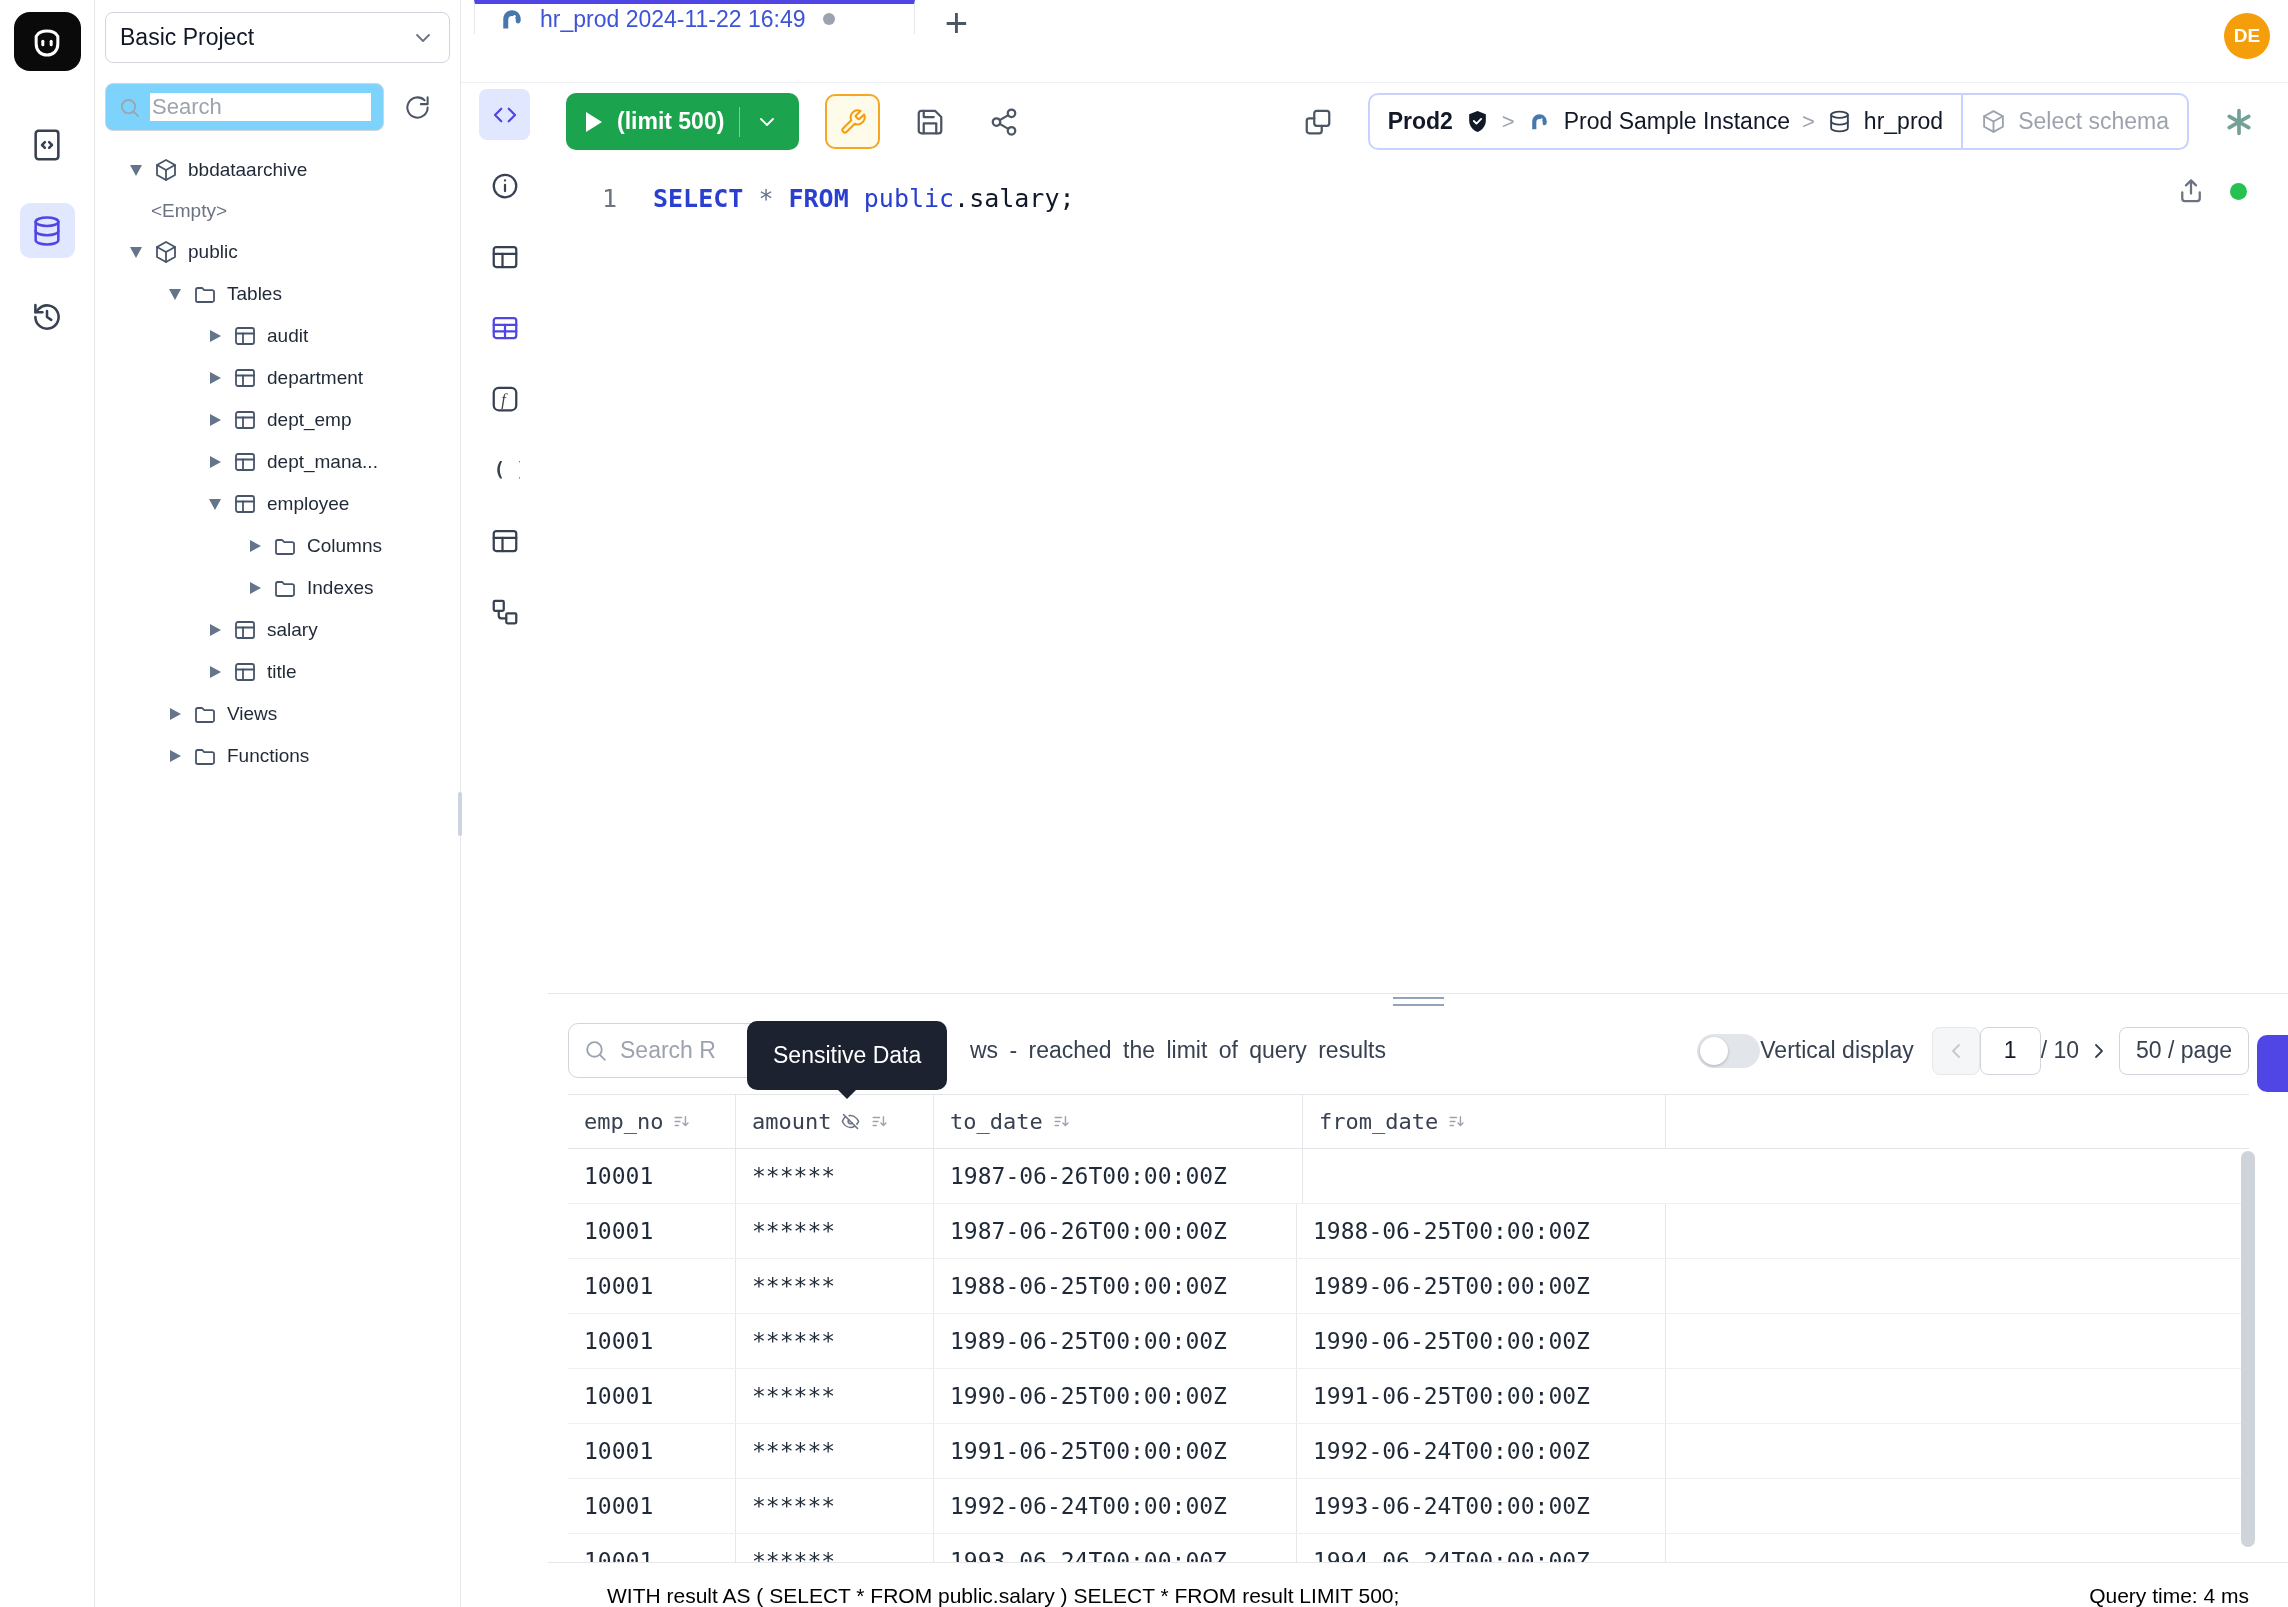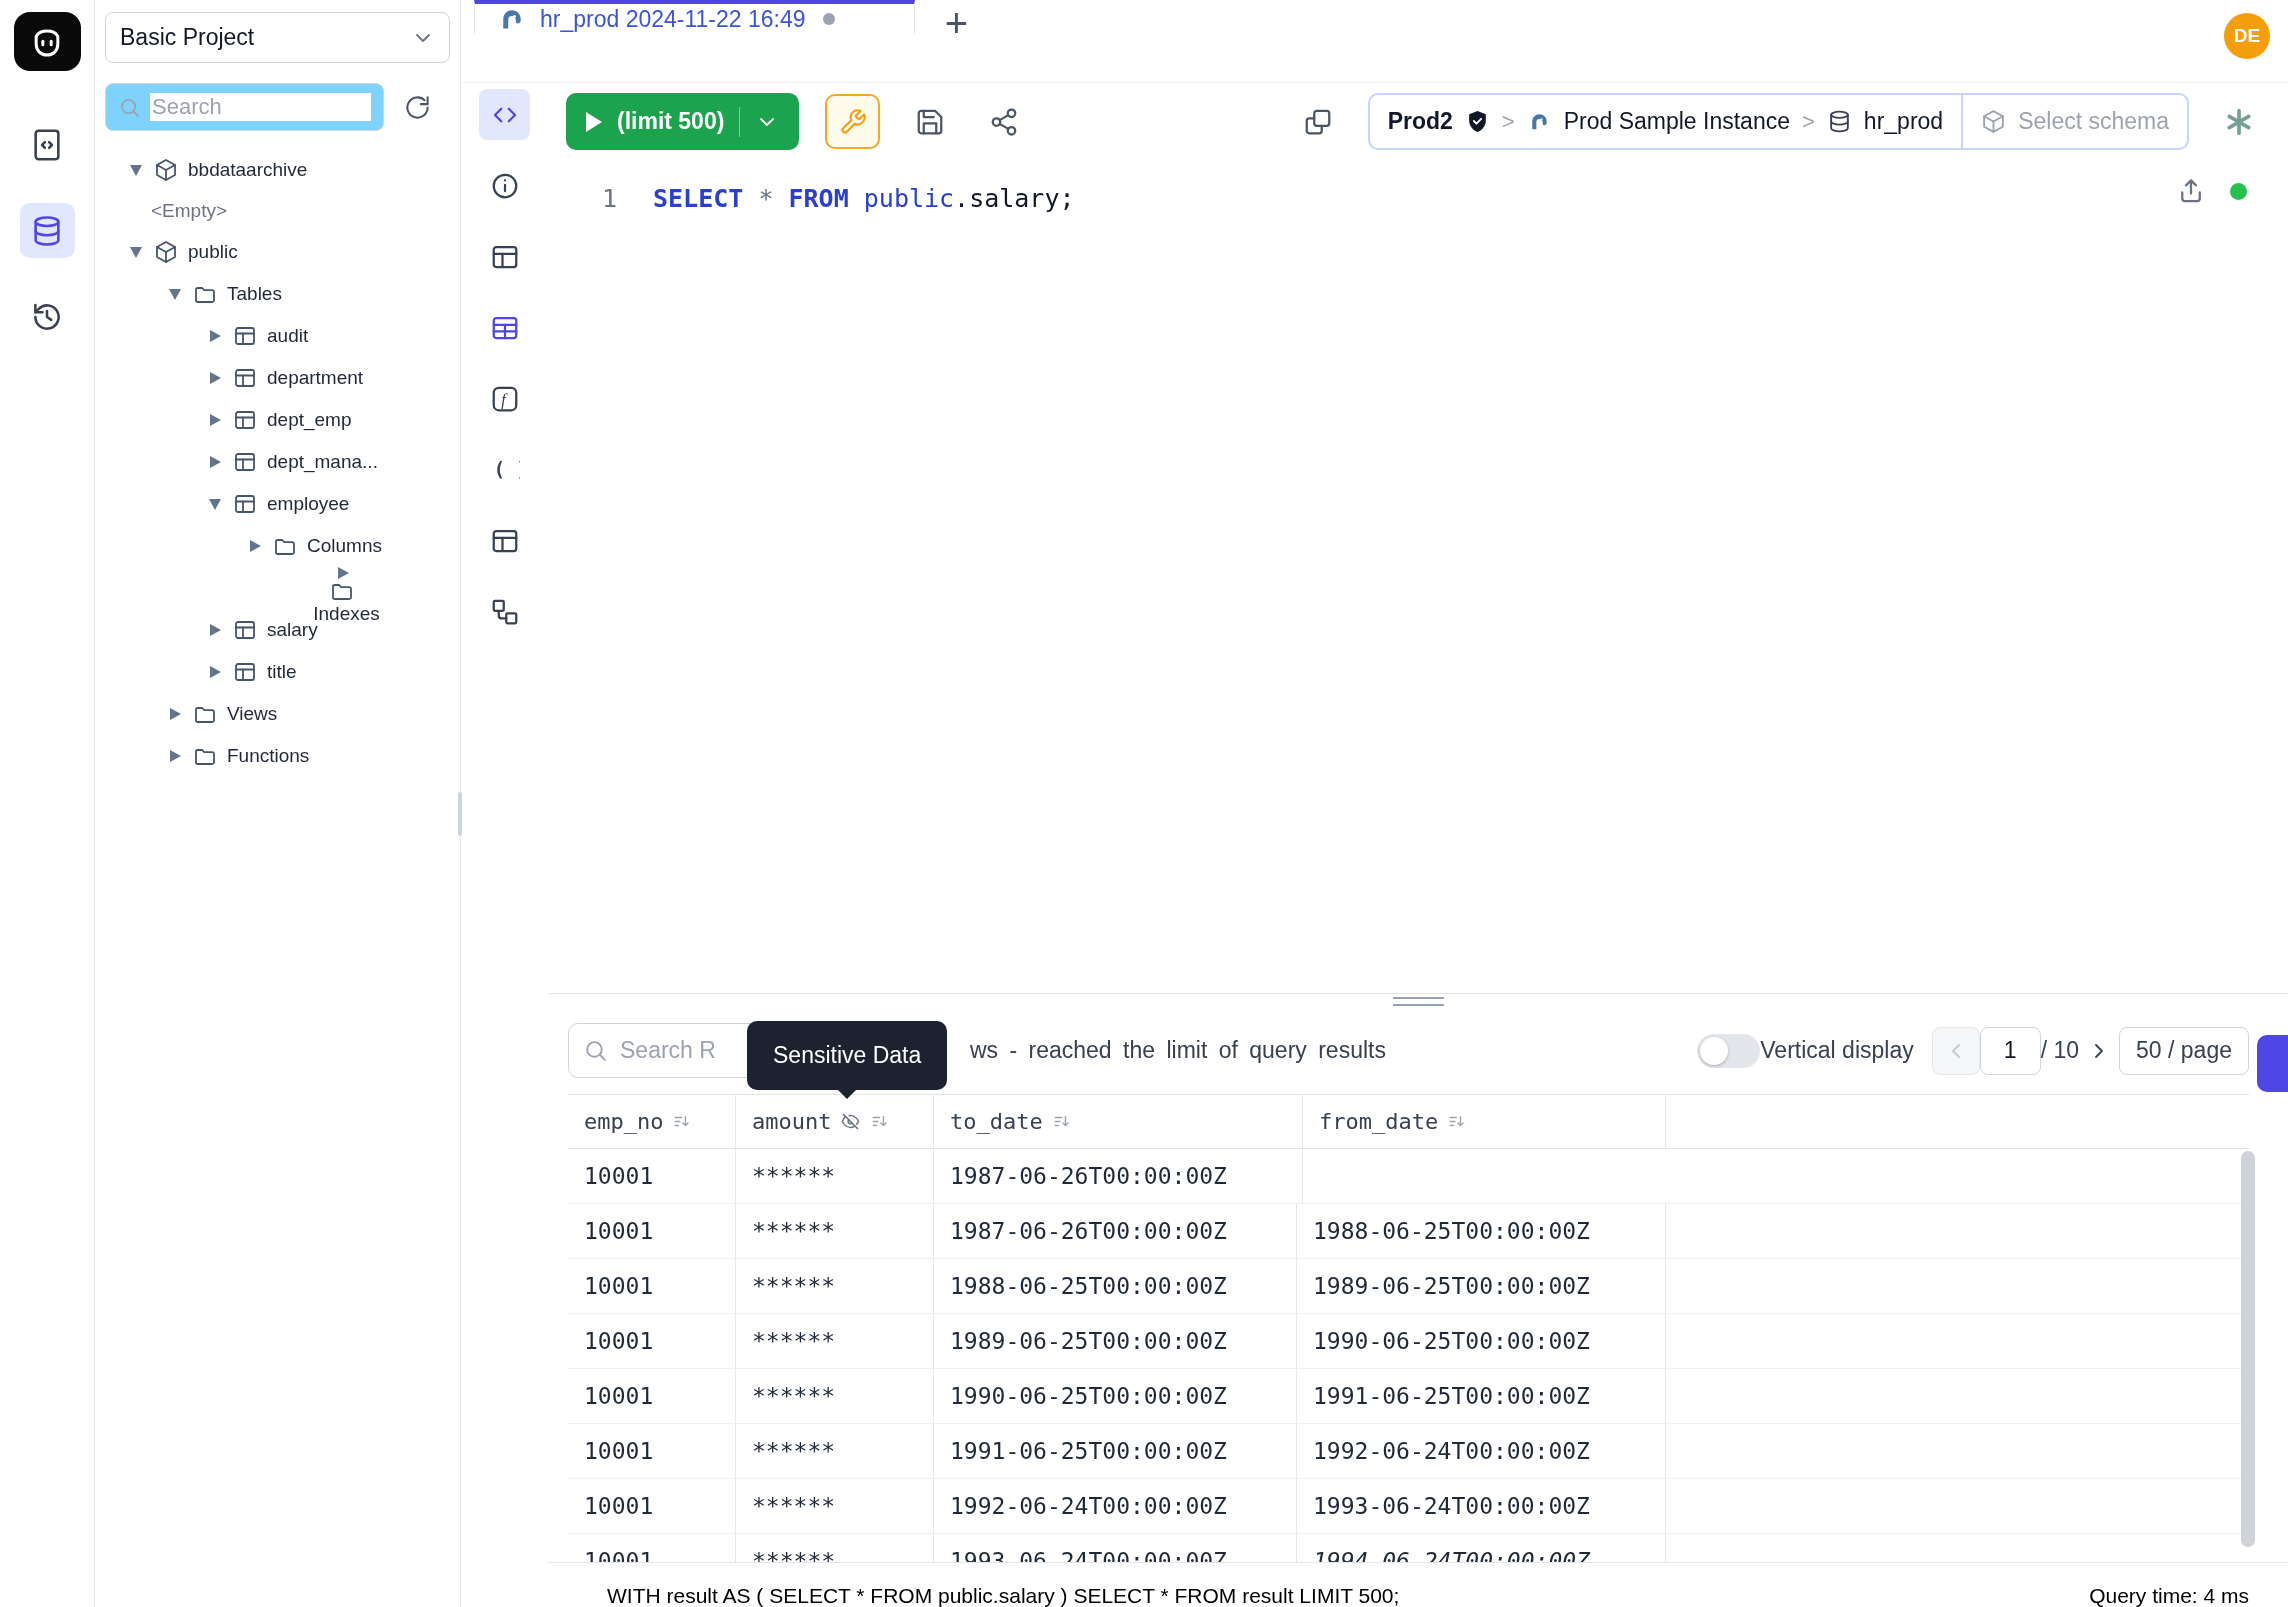--- a/index.html
+++ b/index.html
@@ -321,21 +321,21 @@
         <span class="caret-box">
           <span class="caret r"></span>
         </span>
         <span class="ic" style="width: 24px; height: 24px;">
           <svg viewBox="0 0 24 24" fill="none" stroke="currentColor" stroke-width="1.8" stroke-linecap="round" stroke-linejoin="round">
             <path d="M3 7.8A1.8 1.8 0 0 1 4.8 6h4.4l2 2.2h8A1.8 1.8 0 0 1 21 10v8.2a1.8 1.8 0 0 1-1.8 1.8H4.8A1.8 1.8 0 0 1 3 18.2z"></path>
           </svg>
         </span>
         <span>Columns</span>
       </div>
-      <div class="tree-item" style="padding-left: 138px; flex-direction: column;">
+      <div class="tree-item" style="padding-left: 138px;">
         <span class="caret-box">
           <span class="caret r"></span>
         </span>
         <span class="ic" style="width: 24px; height: 24px;">
           <svg viewBox="0 0 24 24" fill="none" stroke="currentColor" stroke-width="1.8" stroke-linecap="round" stroke-linejoin="round">
             <path d="M3 7.8A1.8 1.8 0 0 1 4.8 6h4.4l2 2.2h8A1.8 1.8 0 0 1 21 10v8.2a1.8 1.8 0 0 1-1.8 1.8H4.8A1.8 1.8 0 0 1 3 18.2z"></path>
           </svg>
         </span>
         <span>Indexes</span>
       </div>
@@ -742,21 +742,21 @@
                 <div class="td" style="width: 168px;">10001</div>
                 <div class="td" style="width: 198px;">******</div>
                 <div class="td" style="width: 363px;">1992-06-24T00:00:00Z</div>
                 <div class="td" style="width: 369px;">1993-06-24T00:00:00Z</div>
                 <div class="td fill"></div>
               </div>
               <div class="tr">
                 <div class="td" style="width: 168px;">10001</div>
                 <div class="td" style="width: 198px;">******</div>
                 <div class="td" style="width: 363px;">1993-06-24T00:00:00Z</div>
-                <div class="td" style="width: 369px; font-style: italic;">1994-06-24T00:00:00Z</div>
+                <div class="td" style="width: 369px;">1994-06-24T00:00:00Z</div>
                 <div class="td fill"></div>
               </div>
             </div>
           <div class="vscroll"></div>
         </div>
       </div>
 
       <div class="statusbar">
         <span>WITH result AS ( SELECT * FROM public.salary ) SELECT * FROM result LIMIT 500;</span>
         <span>Query time: 4 ms</span>

